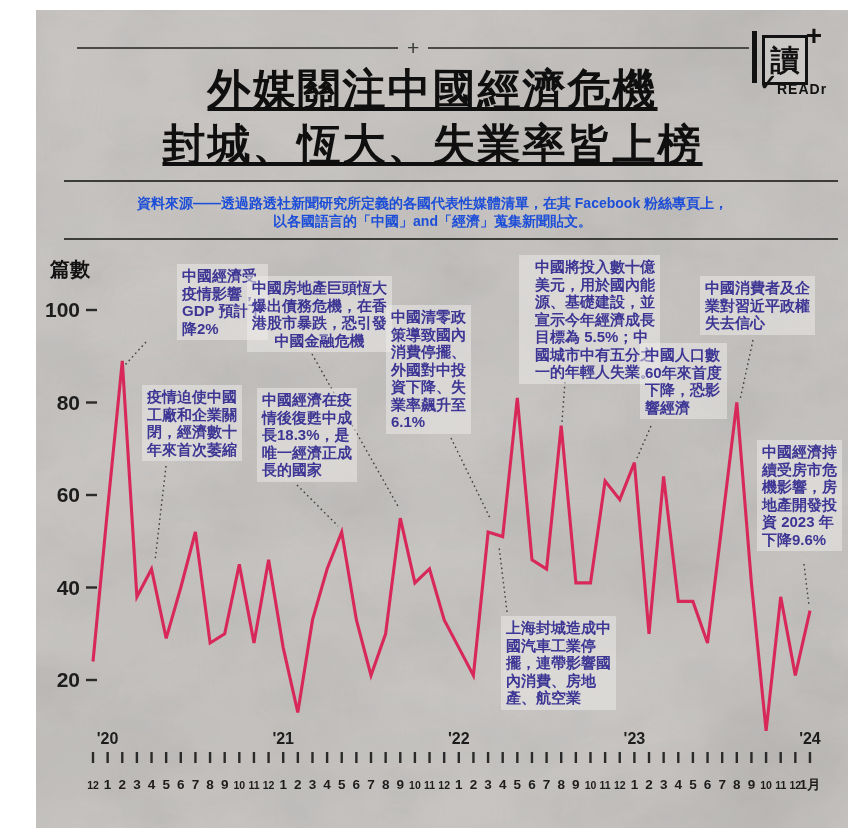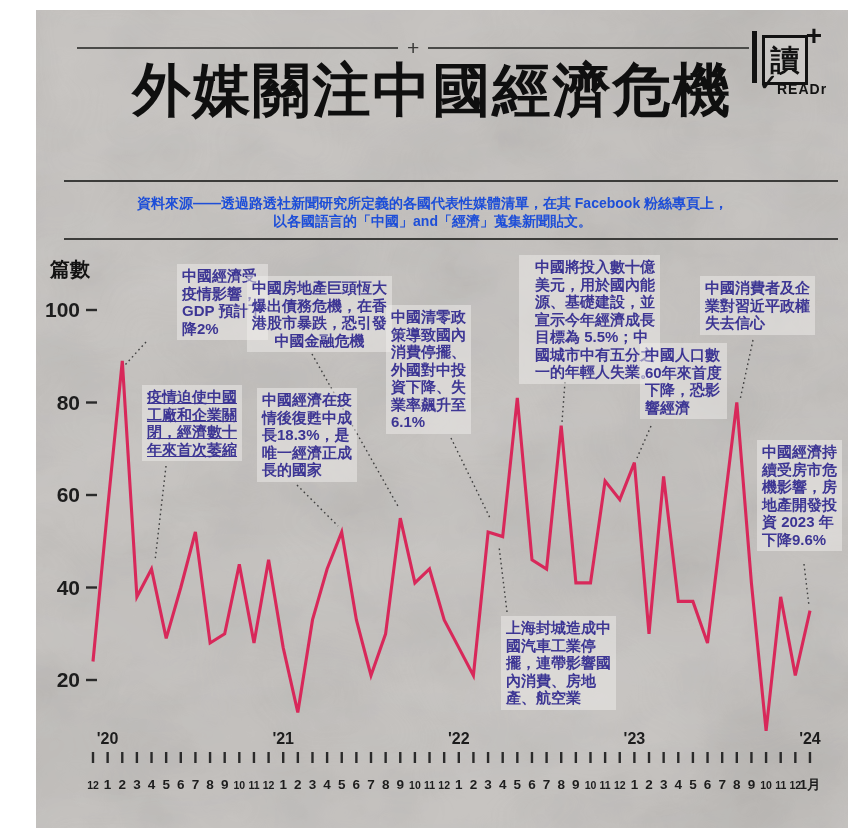--- a/index.html
+++ b/index.html
@@ -10,21 +10,21 @@
   .noise rect{width:100%;height:100%;}
   .n1{opacity:.16;mix-blend-mode:multiply;}
   .n2{opacity:.22;mix-blend-mode:multiply;}
   .n3{opacity:.14;mix-blend-mode:screen;}
 
   
   .toprule{position:absolute;left:77px;top:37px;width:672px;display:flex;align-items:center;gap:9px;}
   .rule-seg{flex:1;height:2px;background:#4a4a48;}
   .rule-plus{font-size:21px;font-weight:400;color:#3a3a38;line-height:1;}
   .title{position:absolute;left:0;top:62px;width:100%;margin:0;text-align:center;
-         font-size:58px;line-height:55px;font-weight:900;color:#0f0f0f;letter-spacing:2px;}
+         font-size:43px;line-height:55px;font-weight:900;color:#0f0f0f;letter-spacing:2px;text-decoration:underline;}
   .divider{position:absolute;left:64px;width:774px;background:#3c3c3a;}
   .d1{top:180px;height:1.6px;}
   .d2{top:238px;height:2.4px;}
   .source{position:absolute;left:0;top:194px;width:100%;margin:0;text-align:center;
           font-size:14px;line-height:18px;font-weight:600;color:#1d4ed8;}
   .source span{display:block;}
 
   
   .logo{position:absolute;left:752px;top:28px;width:74px;height:68px;}
   .logo-bar{position:absolute;left:0;top:3px;width:5px;height:52px;background:#121212;}
@@ -87,20 +87,21 @@
     <span class="logo-box">
       <span class="logo-char">讀</span>
     </span>
     <span class="logo-plus">+</span>
     <span class="logo-check">✓</span>
     <span class="logo-sub">READr</span>
   </div>
 
   <h1 class="title">
     <span style="display:block">外媒關注中國經濟危機</span>
+    <span style="display:block">封城、恆大、失業率皆上榜</span>
   </h1>
 
   <div class="divider d1"></div>
   <p class="source">
     <span>資料來源——透過路透社新聞研究所定義的各國代表性媒體清單，在其 Facebook 粉絲專頁上，</span>
     <span>以各國語言的「中國」and「經濟」蒐集新聞貼文。</span>
   </p>
   <div class="divider d2"></div>
 
   <svg class="chart" id="chartSvg" viewBox="0 0 865 833">
@@ -234,21 +235,21 @@
     </svg>
   <div class="annos" id="annotations">
       <div class="anno" style="left: 145px; top: 264px; margin-left: 32px;">中國經濟受
 疫情影響，
 GDP 預計下
 降2%</div>
       <div class="anno" style="left: 247px; top: 276px; text-align: center;">中國房地產巨頭恆大
 爆出債務危機，在香
 港股市暴跌，恐引發
 中國金融危機</div>
-      <div class="anno" style="left: 142px; top: 385px; text-decoration: underline;">疫情迫使中國
+      <div class="anno" style="left: 142px; top: 385px;">疫情迫使中國
 工廠和企業關
 閉，經濟數十
 年來首次萎縮</div>
       <div class="anno" style="left: 257px; top: 388px;">中國經濟在疫
 情後復甦中成
 長18.3%，是
 唯一經濟正成
 長的國家</div>
       <div class="anno" style="left: 386px; top: 305px;">中國清零政
 策導致國內

